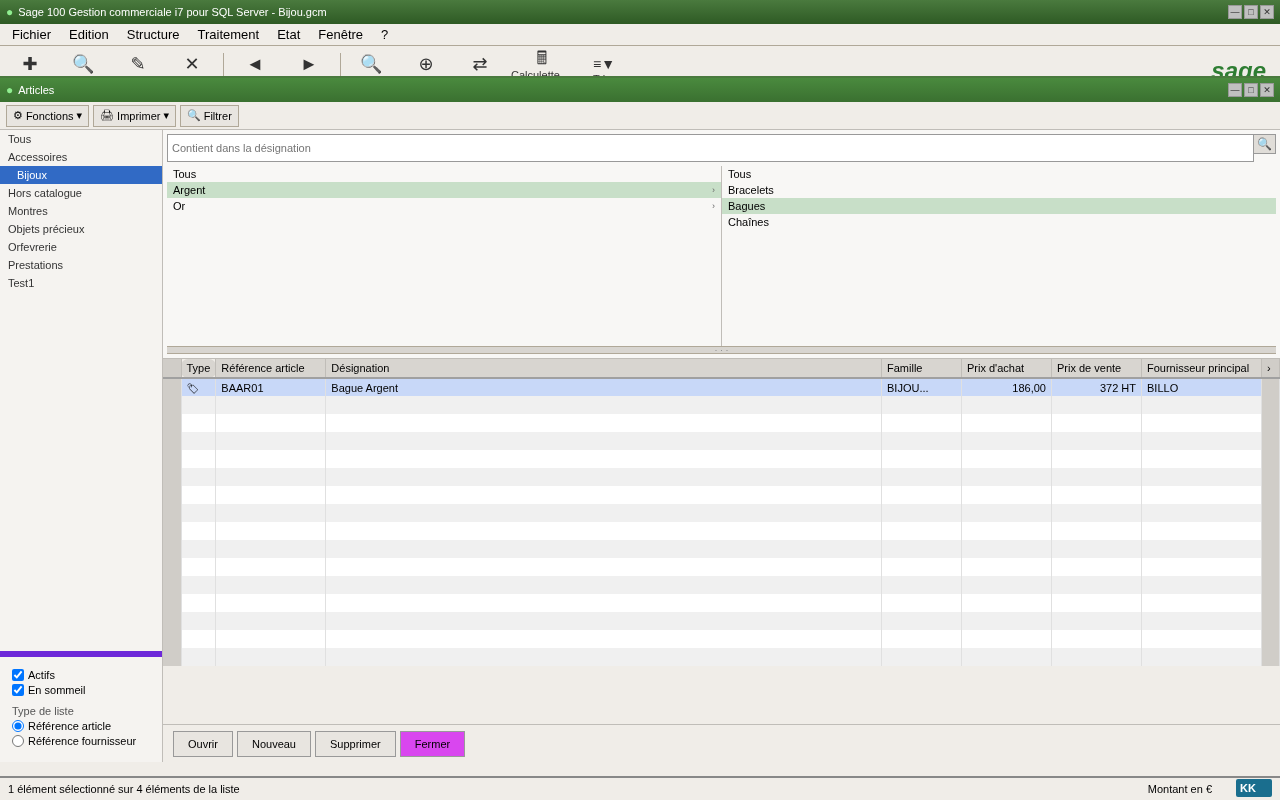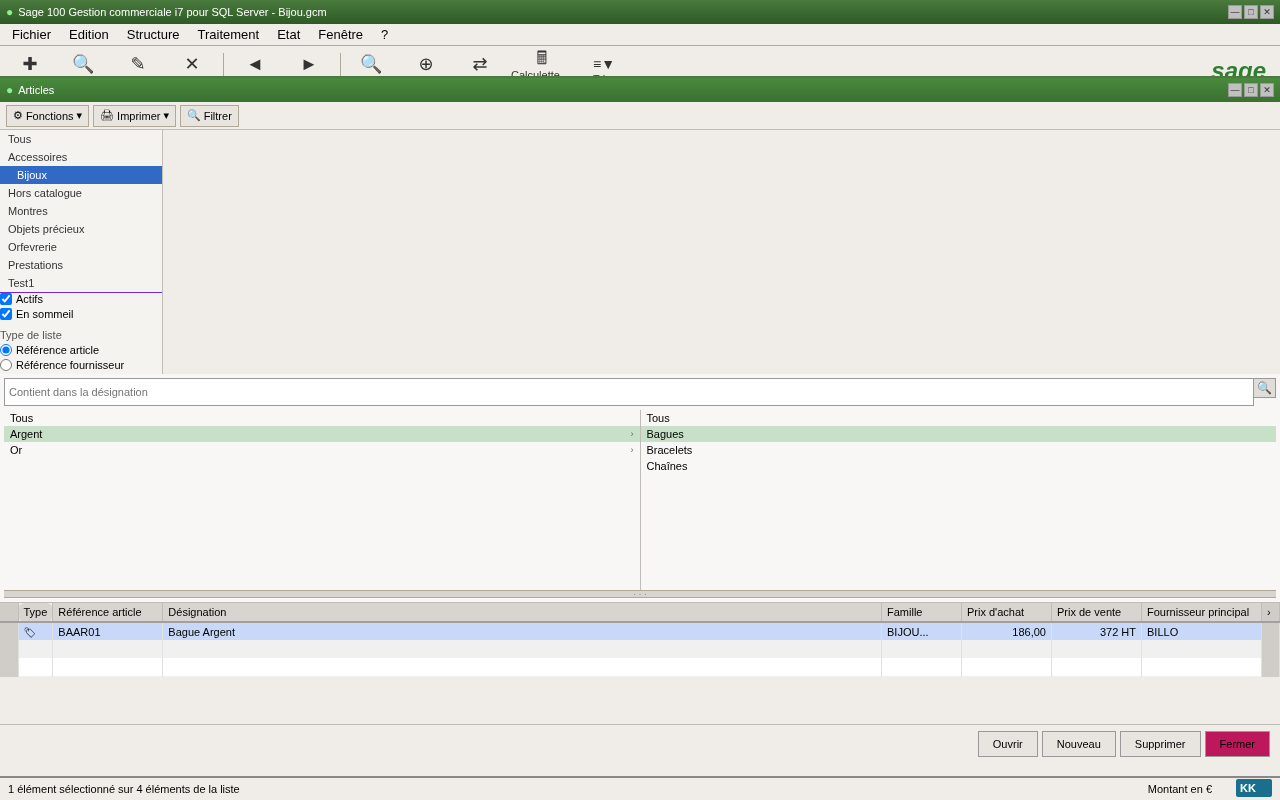--- a/index.html
+++ b/index.html
@@ -117,21 +117,20 @@
       background: #e8e5e0;
       cursor: pointer;
       font-size: 11px;
       height: 22px;
     }
 
     
     #main-content {
       display: flex;
       height: calc(100% - 52px - 38px);
-      flex-direction: column;
     }
 
     
     #sidebar {
       width: 163px;
       min-width: 163px;
       background: #f5f3f0;
       border-right: 1px solid #c0bdb8;
       display: flex;
       flex-direction: column;
@@ -139,22 +138,22 @@
     }
     .sidebar-item {
       padding: 3px 8px;
       cursor: pointer;
       font-size: 11px;
       color: #333;
     }
     .sidebar-item.selected { background: #316ac5; color: white; padding-left: 17px; }
     #sidebar-checkboxes {
       margin-top: auto;
-      padding: 0;
-      border-top: 1px solid #6d28d9;
+      padding: 12px;
+      border-top: 6px solid #6d28d9;
     }
     .checkbox-row { display: flex; align-items: center; gap: 4px; margin-bottom: 3px; font-size: 11px; }
     .radio-row { display: flex; align-items: center; gap: 4px; margin-bottom: 3px; font-size: 11px; }
     .group-label { font-size: 11px; color: #555; margin-bottom: 3px; }
 
     
     #content-area {
       flex: 1;
       display: flex;
       flex-direction: column;
@@ -252,34 +251,34 @@
       text-align: center;
     }
 
     
     #bottom-bar {
       height: 38px;
       background: #f0ede8;
       border-top: 1px solid #c0bdb8;
       display: flex;
       align-items: center;
-      justify-content: flex-end;
+      justify-content: flex-start;
       padding: 0 10px;
       margin-top: 47px;
     }
     .bottom-btn {
       height: 26px;
       padding: 0 14px;
       border: 1px solid #999;
       background: #e8e5e0;
       cursor: pointer;
       font-size: 11px;
     }
     .bottom-btn.primary {
-      background: #be185d;
+      background: #d946ef;
     }
     #bottom-btns { display: flex; gap: 4px; }
 
     
     #status-bar {
       position: absolute;
       bottom: 0;
       left: 0;
       right: 0;
       height: 24px;
@@ -486,25 +485,25 @@
             </div>
             <div class="panel-item">
               <span>Or</span>
               <span class="arrow">›</span>
             </div>
           </div>
           <div id="panel-right">
             <div class="panel-item">
               <span>Tous</span>
             </div>
+            <div class="panel-item">
+              <span>Bracelets</span>
+            </div>
             <div class="panel-item selected">
               <span>Bagues</span>
-            </div>
-            <div class="panel-item">
-              <span>Bracelets</span>
             </div>
             <div class="panel-item">
               <span>Chaînes</span>
             </div>
           </div>
         </div>
 
         <div class="panel-divider">· · ·</div>
       </div>
 

